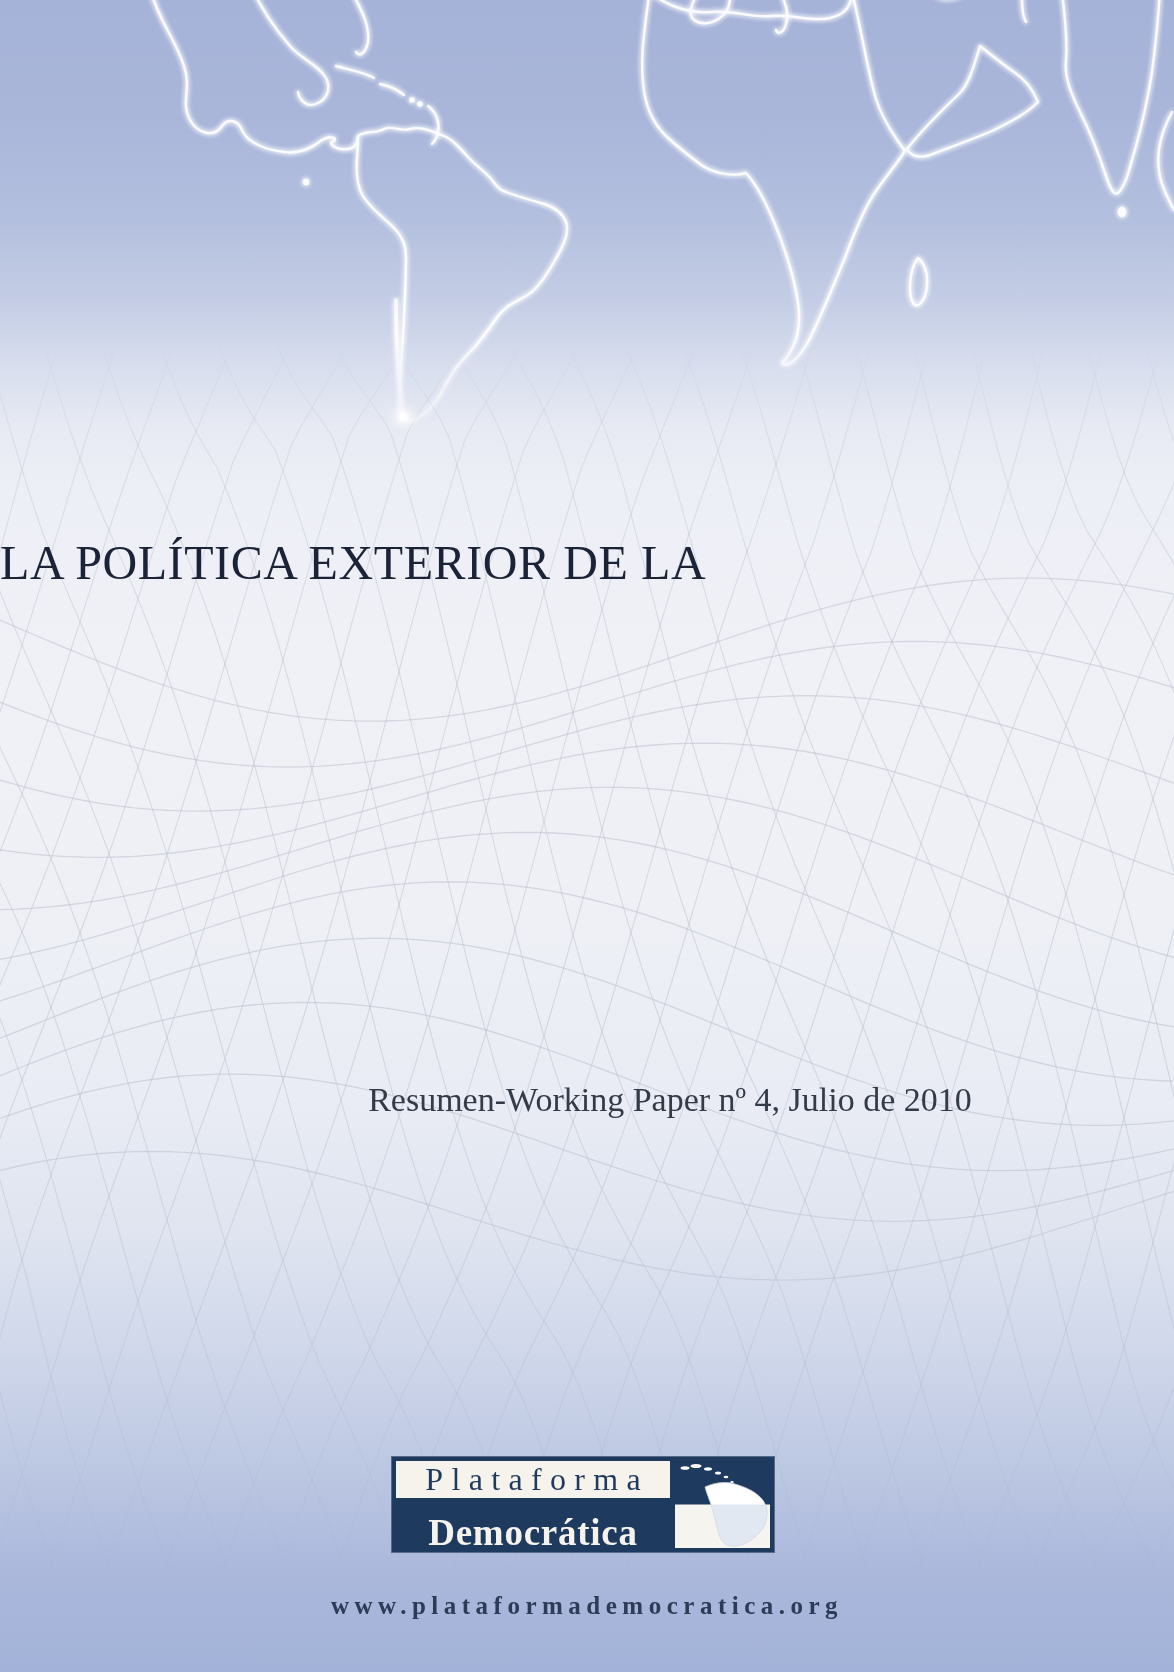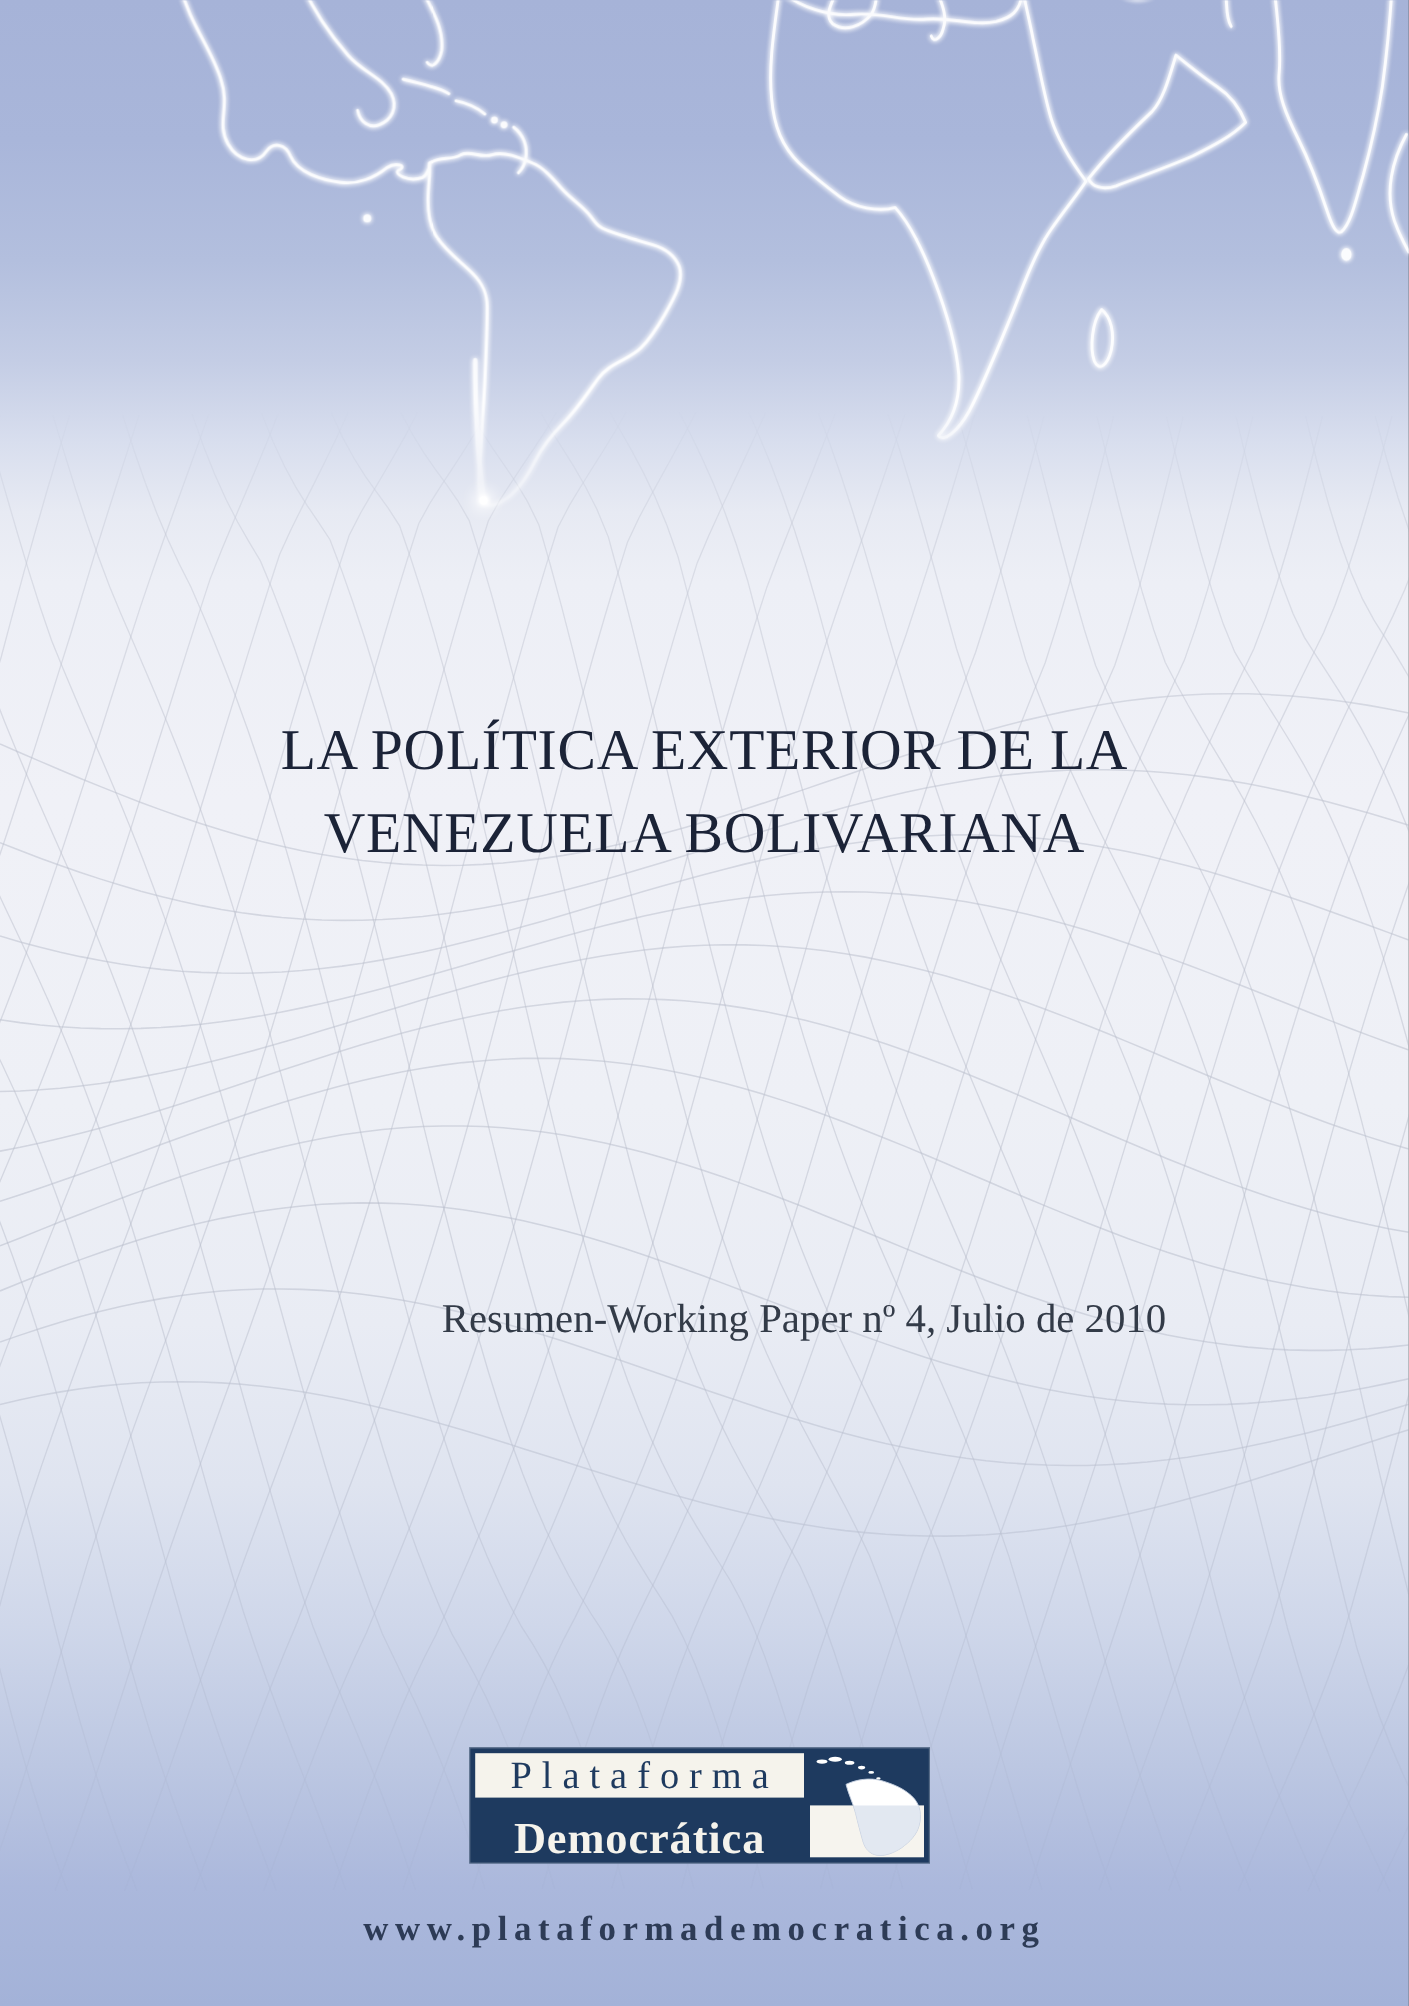--- a/index.html
+++ b/index.html
@@ -32,22 +32,22 @@
       #dfe4f0 74%,
       #cfd7ea 81%,
       #bcc7e2 88%,
       #abb8dc 94%,
       var(--page-bottom) 100%);
   }
   svg.worldmap{position:absolute;left:0;top:0;pointer-events:none;}
   svg.mesh{position:absolute;left:0;top:0;pointer-events:none;}
   #mesh-lines{stroke:var(--mesh-line);fill:none;}
   .title{
-    position:absolute;left:0;right:0;top:591px;margin:0;
-    text-align:center;font-weight:400;
+    position:absolute;left:0;right:0;top:528px;margin:0;
+    font-weight:400;
     font-size:48px;line-height:69px;letter-spacing:0.6px;
     color:var(--title-ink);
   }
   .author{
     position:absolute;left:0;right:0;top:770px;
     text-align:center;font-size:37px;color:var(--title-ink);
   }
   .edition{
     position:absolute;left:0;right:0;top:1081px;
     text-align:center;font-size:34px;color:var(--subtitle-ink);
@@ -67,21 +67,21 @@
   }
   .logo-row2{
     flex:1;color:var(--logo-cream);font-weight:bold;
     display:flex;align-items:center;justify-content:center;
     font-size:37px;letter-spacing:.02em;line-height:1;text-align:center;
   }
   .logo-map{width:95px;position:relative;}
   .logo-map svg{position:absolute;inset:0;}
   .url{
     position:absolute;left:0;right:0;top:1592px;
-    text-align:center;font-size:29px;font-weight:bold;
+    text-align:center;font-size:25px;font-weight:bold;
     letter-spacing:5.5px;color:var(--url-ink);
   }
 </style>
 </head>
 <body>
 
 <div class="page">
 
   <svg class="mesh" width="1174" height="1672" viewBox="0 0 1174 1672" aria-hidden="true">
     <defs>
@@ -240,21 +240,20 @@
 
       <path d="M1172,112 C1160,134 1154,160 1162,184 C1167,198 1172,206 1174,210"></path>
     </g>
 
     <circle cx="403" cy="417" r="8" fill="#fff" filter="url(#softglow)"></circle>
     <circle cx="403" cy="417" r="3.5" fill="#fff" filter="url(#glow)"></circle>
   </svg>
 
   <h1 class="title">
     <span>LA POLÍTICA EXTERIOR DE LA</span><br>
-    <span>VENEZUELA BOLIVARIANA</span>
   </h1>
 
 
   <div class="edition">Resumen-Working Paper nº 4, Julio de 2010</div>
 
   <div class="logo">
     <div class="logo-rows">
       <div class="logo-row1">Plataforma</div>
       <div class="logo-row2">Democrática</div>
     </div>

